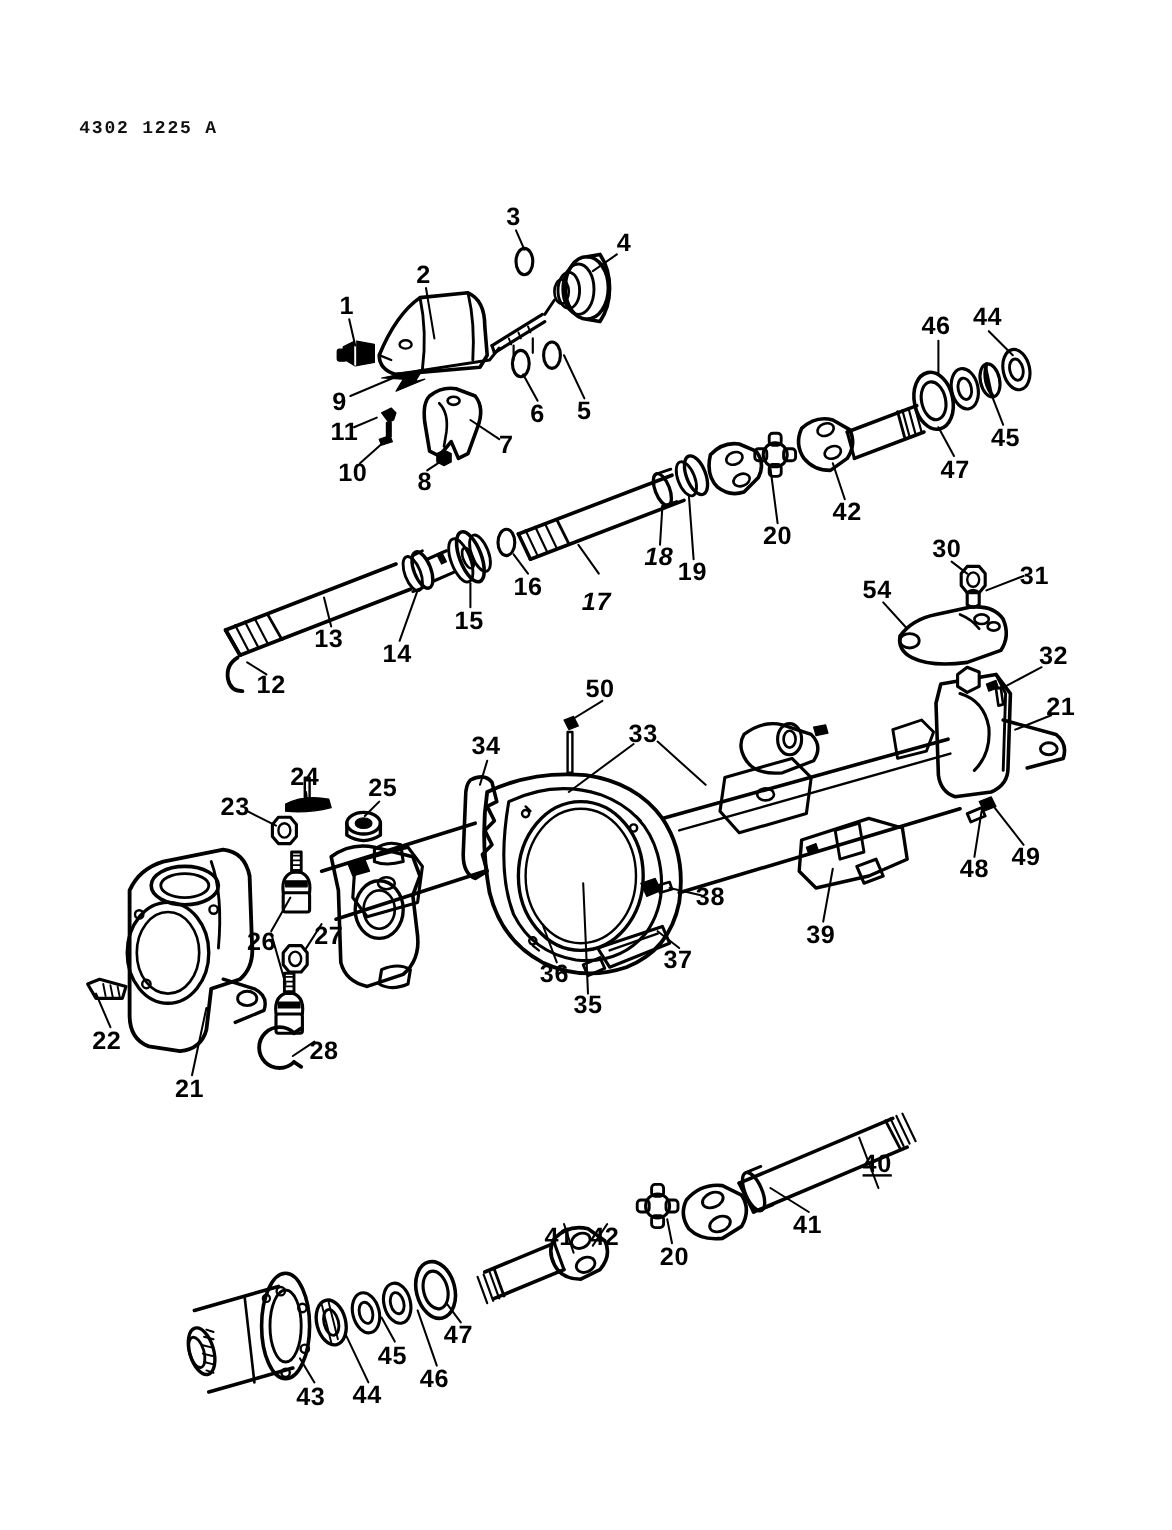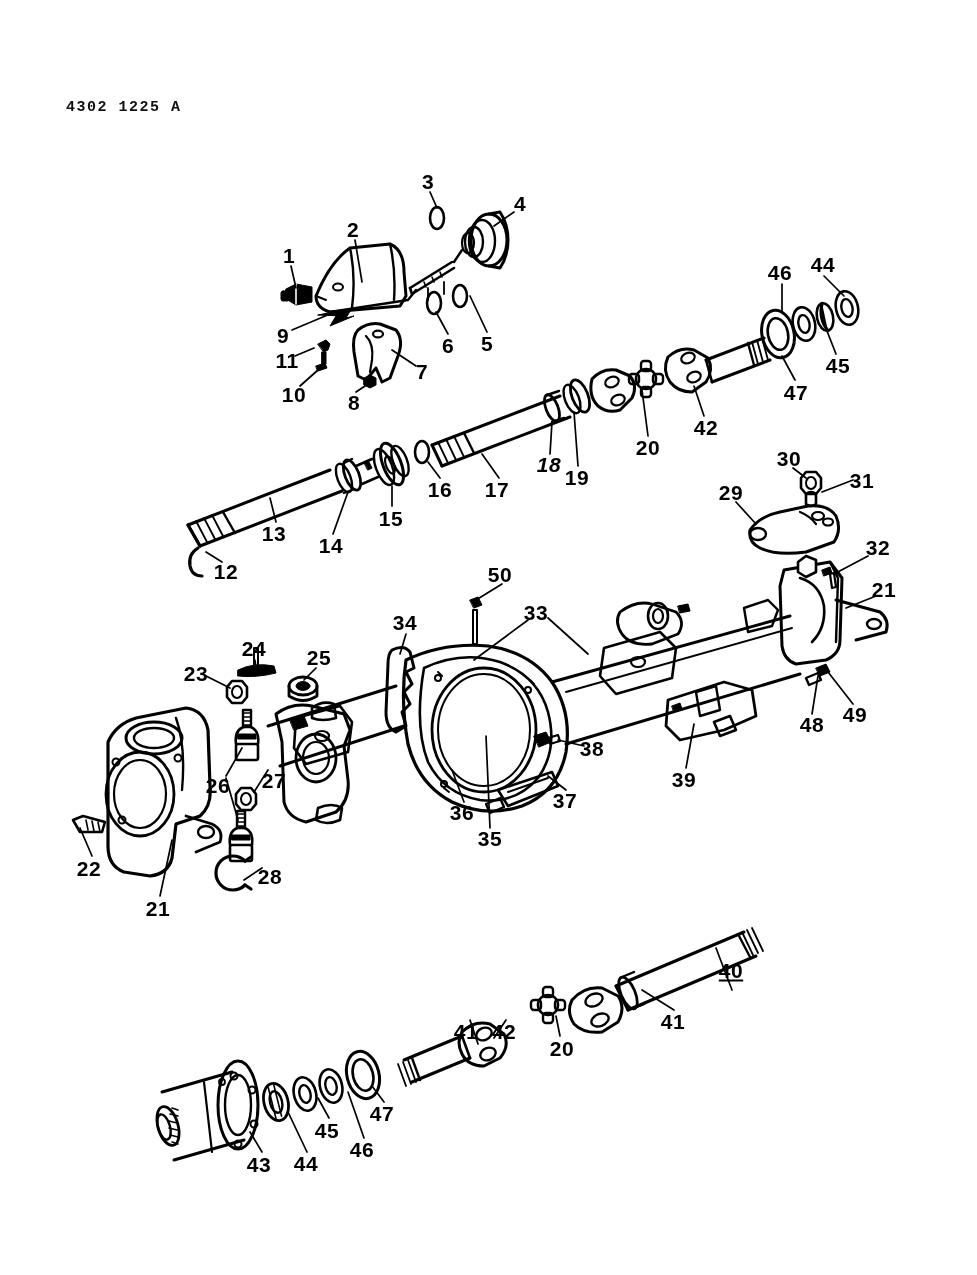--- a/index.html
+++ b/index.html
@@ -478,33 +478,33 @@
       <div class="cal" style="left: 422px; top: 371px;">7</div>
       <div class="cal" style="left: 354px; top: 402px;">8</div>
       <div class="cal" style="left: 283px; top: 335px;">9</div>
       <div class="cal" style="left: 294px; top: 394px;">10</div>
       <div class="cal" style="left: 287px; top: 360px; text-align: right;">11</div>
       <div class="cal" style="left: 226px; top: 571px;">12</div>
       <div class="cal" style="left: 274px; top: 533px;">13</div>
       <div class="cal" style="left: 331px; top: 545px;">14</div>
       <div class="cal" style="left: 391px; top: 518px;">15</div>
       <div class="cal" style="left: 440px; top: 489px;">16</div>
-      <div class="cal" style="left: 497px; top: 489px;">17</div>
+      <div class="cal" style="left: 497px; top: 502px; font-style: italic;">17</div>
       <div class="cal" style="left: 549px; top: 464px; font-style: italic;">18</div>
       <div class="cal" style="left: 577px; top: 477px;">19</div>
       <div class="cal" style="left: 648px; top: 447px;">20</div>
       <div class="cal" style="left: 158px; top: 908px;">21</div>
       <div class="cal" style="left: 89px; top: 868px;">22</div>
       <div class="cal" style="left: 196px; top: 673px;">23</div>
       <div class="cal" style="left: 254px; top: 648px;">24</div>
       <div class="cal" style="left: 319px; top: 657px;">25</div>
       <div class="cal" style="left: 218px; top: 785px;">26</div>
       <div class="cal" style="left: 274px; top: 780px;">27</div>
       <div class="cal" style="left: 270px; top: 876px;">28</div>
-      <div class="cal" style="left: 731px; top: 492px;">29</div>
+      <div class="cal" style="left: 731px; top: 492px;">54</div>
       <div class="cal" style="left: 789px; top: 458px;">30</div>
       <div class="cal" style="left: 862px; top: 480px;">31</div>
       <div class="cal" style="left: 878px; top: 547px; text-align: right;">32</div>
       <div class="cal" style="left: 536px; top: 612px;">33</div>
       <div class="cal" style="left: 405px; top: 622px;">34</div>
       <div class="cal" style="left: 490px; top: 838px;">35</div>
       <div class="cal" style="left: 462px; top: 812px;">36</div>
       <div class="cal" style="left: 565px; top: 800px; text-align: center;">37</div>
       <div class="cal" style="left: 592px; top: 748px;">38</div>
       <div class="cal" style="left: 684px; top: 779px;">39</div>

